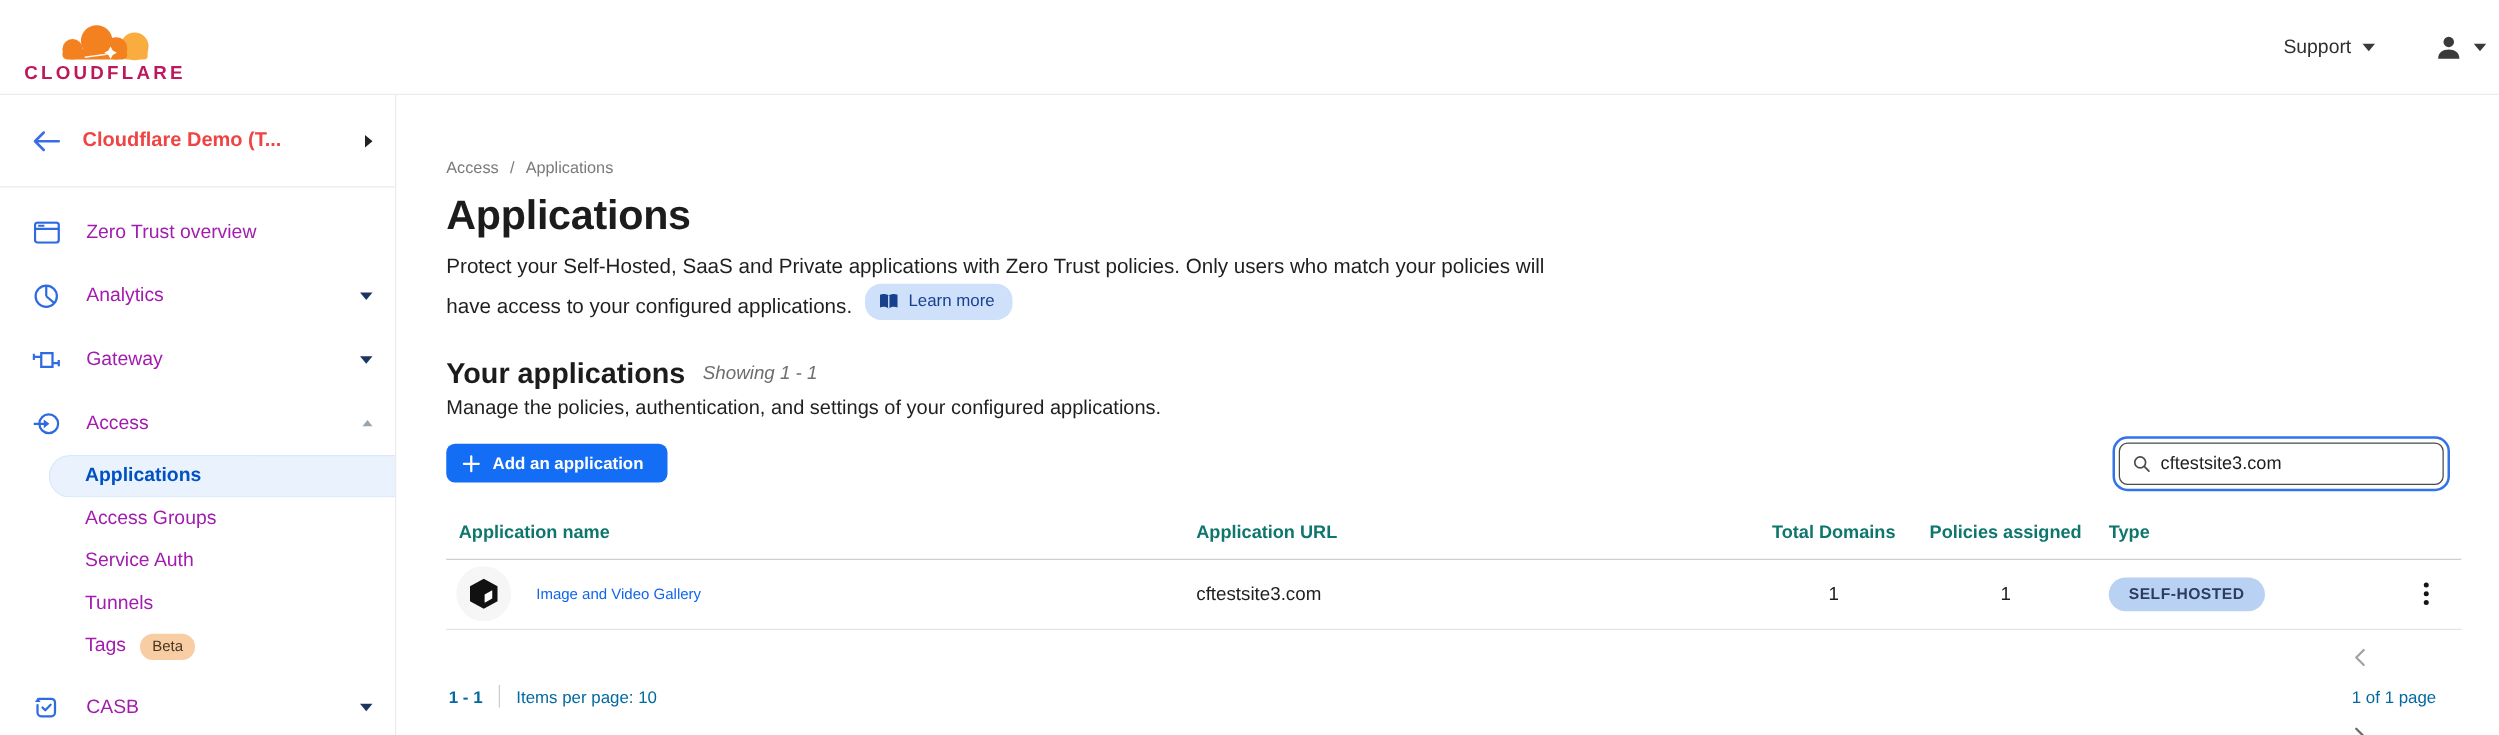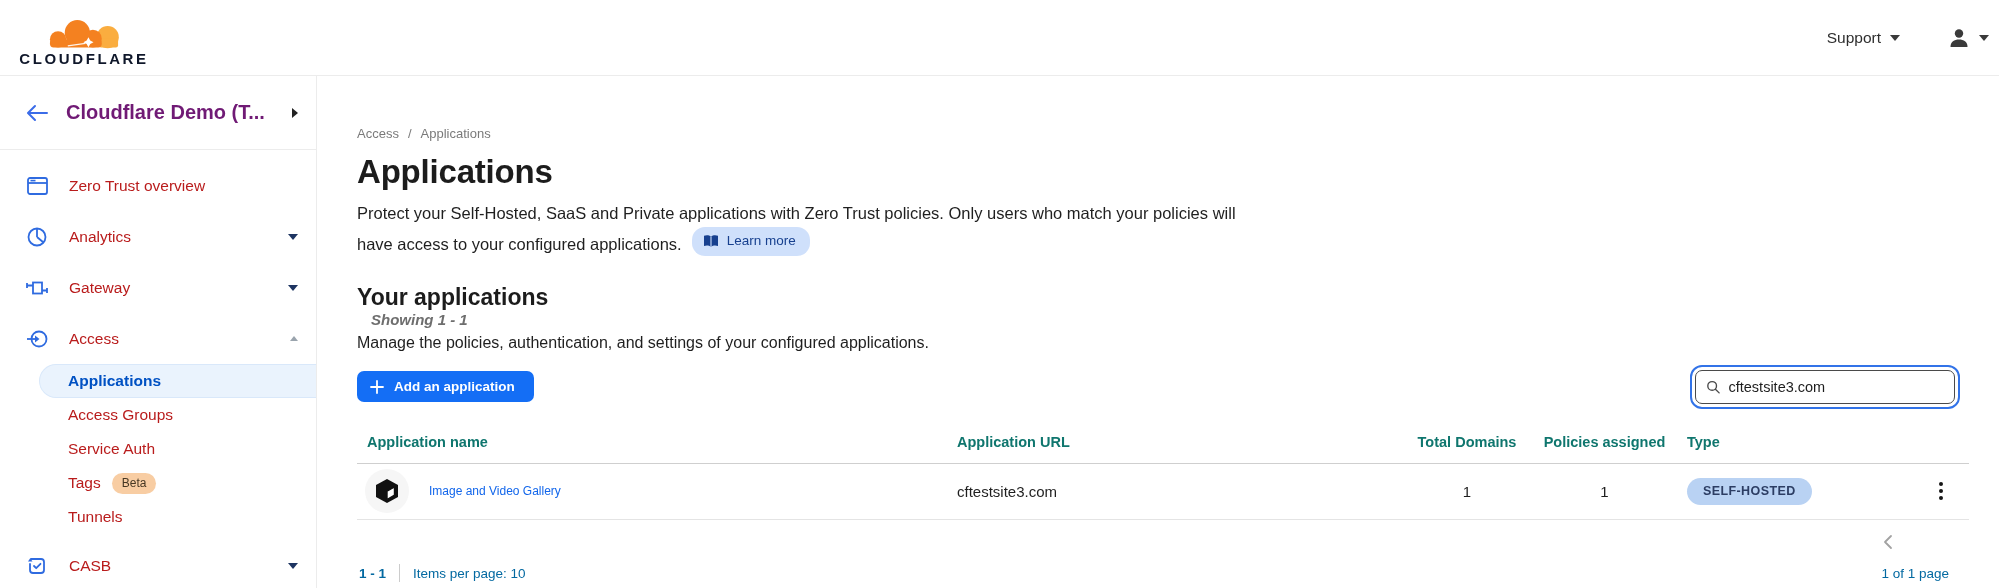--- a/index.html
+++ b/index.html
@@ -8,39 +8,39 @@
     width:1999px; height:588px; overflow:hidden; position:relative;
     font-family:"Liberation Sans", sans-serif; color:#1d1d1d;
   }
   
   .top-header {
     height:76px; display:flex; align-items:center; justify-content:space-between;
     padding:0 8px 0 16px; border-bottom:1px solid #ececec; background:#fff;
   }
   .logo { display:flex; flex-direction:column; align-items:center; width:136px; cursor:pointer; }
   .logo svg { display:block; }
-  .logo-text { font-size:15px; font-weight:bold; letter-spacing:2.6px; color:#0f172a; margin-top:1px; }
+  .logo-text { font-size:15px; font-weight:bold; letter-spacing:2.6px; color:#be185d; margin-top:1px; }
   .header-right { display:flex; align-items:center; gap:47px; padding-right:2px; }
   .support { display:flex; align-items:center; gap:9px; font-size:15.5px; color:#2e2e2e; cursor:pointer; }
   .user-menu { display:flex; align-items:center; gap:8px; cursor:pointer; }
   .caret { width:0; height:0; border-left:5px solid transparent; border-right:5px solid transparent; border-top:6px solid #3a3a3a; }
   .caret.navy { border-top-color:#1d3461; }
   .caret.up-gray { border-top:none; border-bottom:5px solid #9aa4ad; border-left-width:4.5px; border-right-width:4.5px; }
 
   
   .page-body { display:flex; height:512px; }
   
   .sidebar { width:317px; flex:0 0 317px; border-right:1px solid #ececec; background:#fff; }
   .account-row { height:74px; display:flex; align-items:center; padding:0 18px 0 26px; gap:18px; border-bottom:1px solid #ececec; cursor:pointer; }
-  .account-name { flex:1; font-size:20px; font-weight:bold; color:#701a75; white-space:nowrap; overflow:hidden; }
+  .account-name { flex:1; font-size:16px; font-weight:bold; color:#ef4444; white-space:nowrap; overflow:hidden; }
   .tri-right { width:0; height:0; border-top:5px solid transparent; border-bottom:5px solid transparent; border-left:6px solid #222; }
   .nav { padding-top:10px; }
   .nav-item { height:51px; display:flex; align-items:center; padding:0 18px 0 26px; cursor:pointer; }
   .nav-icon { width:22px; height:22px; margin-right:21px; display:flex; align-items:center; justify-content:center; color:#2f6be0; }
-  .nav-label { font-size:15.5px; color:#b91c1c; }
+  .nav-label { font-size:15.5px; color:#a21caf; }
   .nav-item .caret, .nav-item .caret.up-gray { margin-left:auto; }
   .subnav { }
   .subnav-item { height:34px; display:flex; align-items:center; padding-left:68px; cursor:pointer; }
   .subnav-item .nav-label { font-size:15.5px; }
   .subnav-item.selected {
     margin-left:39px; padding-left:28px;
     background:var(--selected-bg,#eaf3fd);
     border:1px solid #d9e8fa; border-right:none;
     border-radius:17px 0 0 17px;
   }
@@ -55,23 +55,23 @@
   .main { flex:1; padding:50px 30px 0 40px; overflow:hidden; }
   .breadcrumb { display:flex; gap:9px; font-size:13px; color:#7a7a7a; }
   .breadcrumb .crumb { cursor:pointer; }
   .page-title { margin-top:12px; font-size:33px; font-weight:bold; color:#1c1c1c; letter-spacing:-0.2px; }
   .desc { margin-top:10px; max-width:880px; font-size:16.5px; line-height:1.55; color:#1f1f1f; }
   .learn-more {
     display:inline-flex; align-items:center; gap:8px; margin-left:10px; vertical-align:2px;
     background:var(--learn-more-bg,#cfe0fb); color:var(--learn-more-text,#17408f);
     font-size:13.5px; padding:4px 14px 5px 11px; border-radius:13px; cursor:pointer; white-space:nowrap;
   }
-  .section-head { margin-top:26px; display:flex; align-items:flex-start;flex-direction:column; }
+  .section-head { margin-top:26px; display:flex; align-items:center; }
   .section-title { font-size:23px; font-weight:bold; color:#1c1c1c; }
-  .showing { margin-left:14px; font-size:15px; font-style:italic; color:#6e6e6e;font-weight:bold; }
+  .showing { margin-left:14px; font-size:15px; font-style:italic; color:#6e6e6e; }
   .subtext { margin-top:6px; font-size:16px; color:#1f1f1f; }
   .toolbar { margin-top:18px; display:flex; align-items:center; justify-content:space-between; }
   .add-btn {
     display:flex; align-items:center; gap:10px; border:none; cursor:pointer;
     background:var(--accent-blue,#146ef5); color:#fff; font-family:inherit;
     font-size:13.5px; font-weight:bold; padding:8px 19px 8px 13px; border-radius:7px;
   }
   .search-wrap {
     width:260px; height:34px; margin-right:14px; display:flex; align-items:center; gap:8px; padding:0 10px;
     border:1px solid #4a4a4a; border-radius:7px; outline:2px solid #3273e8; outline-offset:3px; background:#fff;
@@ -201,25 +201,25 @@
         <div class="subnav-item selected">
           <span class="nav-label">Applications</span>
         </div>
         <div class="subnav-item">
           <span class="nav-label">Access Groups</span>
         </div>
         <div class="subnav-item">
           <span class="nav-label">Service Auth</span>
         </div>
         <div class="subnav-item">
+          <span class="nav-label">Tunnels</span>
+        </div>
+        <div class="subnav-item">
           <span class="nav-label">Tags</span>
           <span class="beta-badge">Beta</span>
-        </div>
-        <div class="subnav-item">
-          <span class="nav-label">Tunnels</span>
         </div>
       </div>
 
       <div class="nav-item casb">
         <span class="nav-icon">
           <svg width="21" height="20" viewBox="0 0 21 20">
               <path d="M4,3 h10 a3,3 0 0 1 3,3 v8 a3,3 0 0 1 -3,3 h-8 a3,3 0 0 1 -3,-3 v-6" stroke="currentColor" stroke-width="1.8" fill="none" stroke-linecap="round"></path>
               <path d="M1,5.5 L3.2,2.2 L5.5,5.5 Z" fill="currentColor"></path>
               <path d="M7,10 l2.2,2.2 L13.5,7.8" stroke="currentColor" stroke-width="1.8" fill="none" stroke-linecap="round" stroke-linejoin="round"></path>
             </svg>

